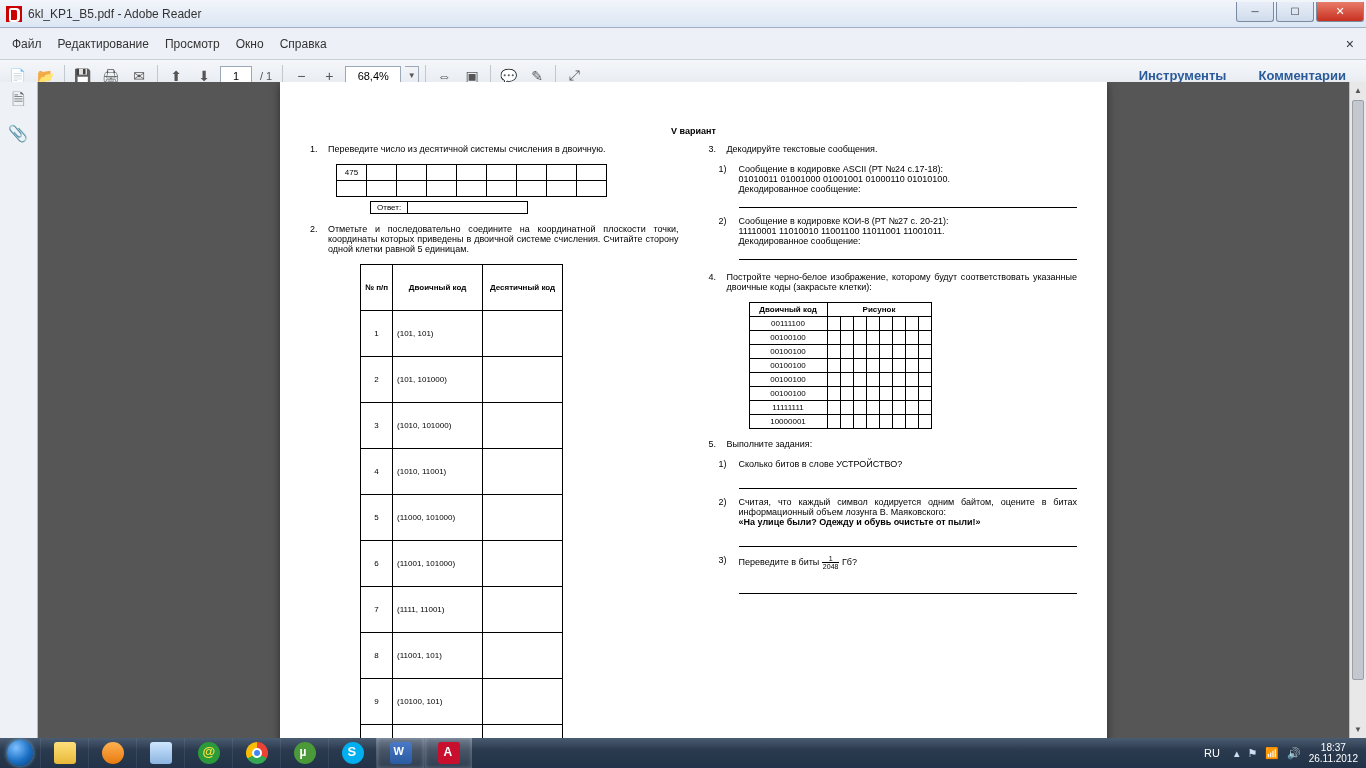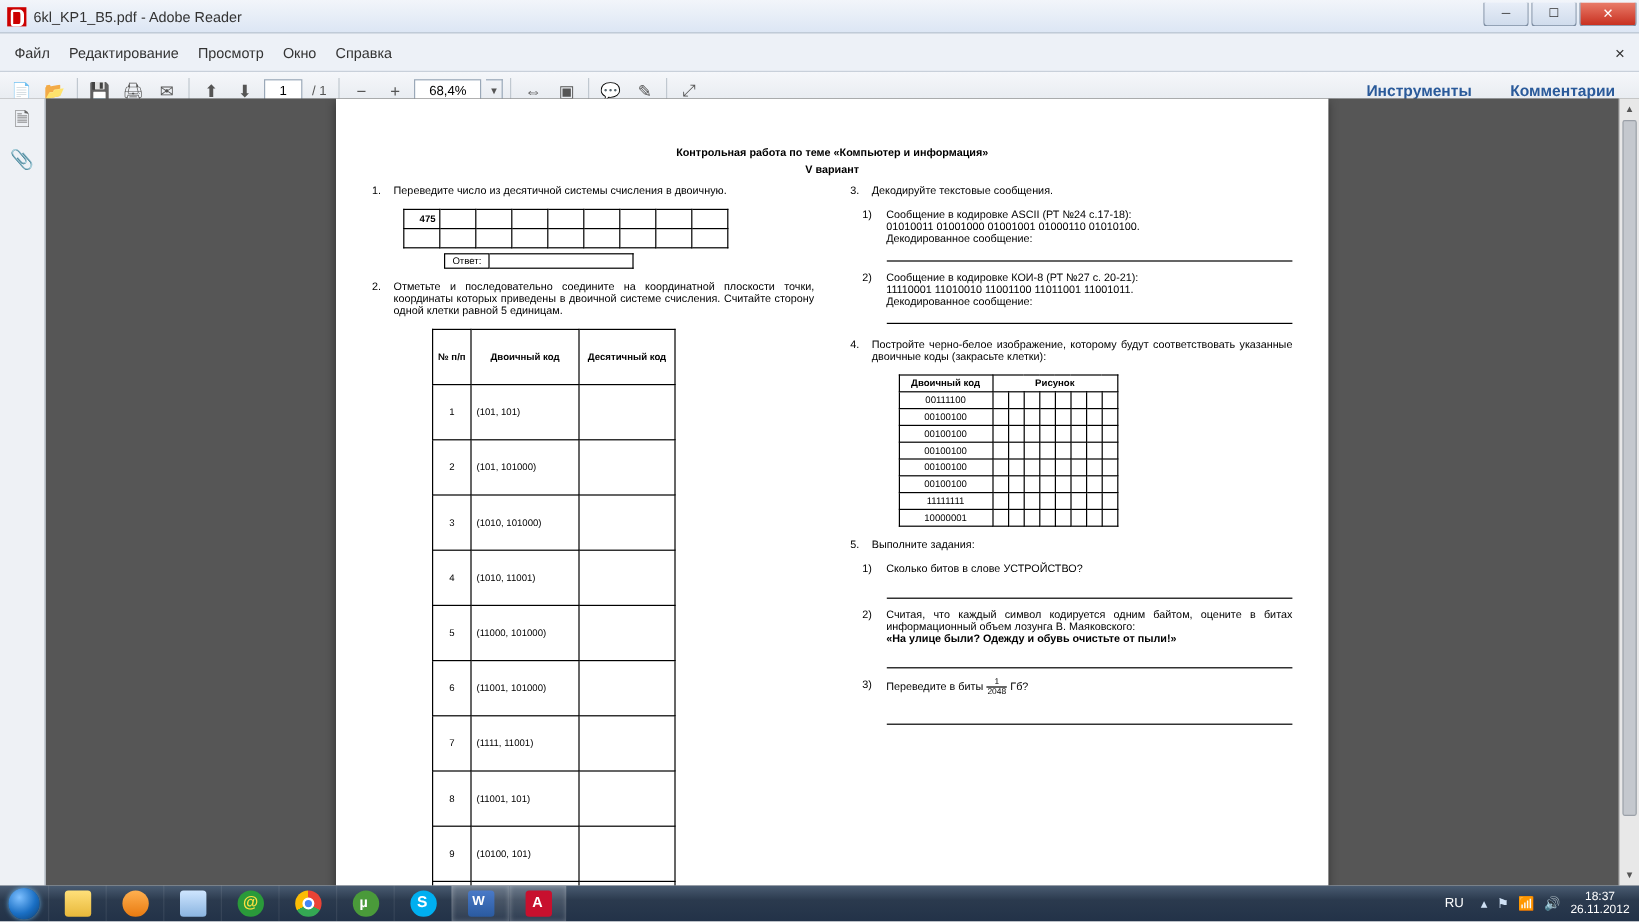--- a/index.html
+++ b/index.html
@@ -29,21 +29,21 @@
 .docarea{flex:1;overflow:hidden;display:flex;justify-content:center;position:relative;}
 .page{width:827px;height:680px;background:#fff;margin-top:0;box-shadow:0 2px 8px rgba(0,0,0,.5);font-family:"Times New Roman",serif;font-size:9px;color:#000;padding:40px 30px;position:relative;}
 .page-title{text-align:center;font-weight:bold;font-size:9px;}
 .page-variant{text-align:center;font-weight:bold;margin:4px 0 8px;}
 .columns{display:flex;gap:30px;}
 .col{flex:1;}
 .task{margin-bottom:10px;display:flex;gap:6px;}
 .task-num{min-width:12px;}
 .task-body{flex:1;text-align:justify;}
 .bin-table{border-collapse:collapse;margin:4px 0 4px 26px;}
-.bin-table td{border:1px solid #000;width:30px;height:16px;font-size:8px;text-align:right;padding:0 3px;font-weight:bold;}
+.bin-table td{border:1px solid #000;width:30px;height:16px;font-size:8px;text-align:center;padding:0 3px;}
 .answer-row{display:flex;margin-left:60px;margin-top:2px;}
 .answer-row .lbl{border:1px solid #000;padding:1px 6px;font-size:8px;}
 .answer-row .fld{border:1px solid #000;border-left:none;width:120px;}
 .coord-table{border-collapse:collapse;margin:6px 0 6px 50px;font-size:8px;}
 .coord-table th,.coord-table td{border:1px solid #000;padding:18px 4px;text-align:center;}
 .coord-table th{font-weight:bold;}
 .coord-table td:nth-child(2){text-align:left;width:90px;}
 .coord-table td:nth-child(3){width:80px;}
 .grid-plot{margin-left:50px;margin-top:4px;position:relative;width:220px;height:220px;}
 .grid-plot .ylab{position:absolute;left:2px;top:0;font-style:italic;font-size:9px;}
@@ -131,21 +131,20 @@
   </div>
 </div>
 
 <div class="workspace">
   <div class="sidebar">
     <div class="sb-icon">🗎</div>
     <div class="sb-icon">📎</div>
   </div>
   <div class="docarea">
     <div class="page">
-      <div class="page-title">Контрольная работа по теме «Компьютер и информация»</div>
       <div class="page-variant">V вариант</div>
       <div class="columns">
         <div class="col">
           <div class="task">
             <div class="task-num">1.</div>
             <div class="task-body">Переведите число из десятичной системы счисления в двоичную.</div>
           </div>
           <table class="bin-table">
             <tbody>
                 <tr>

